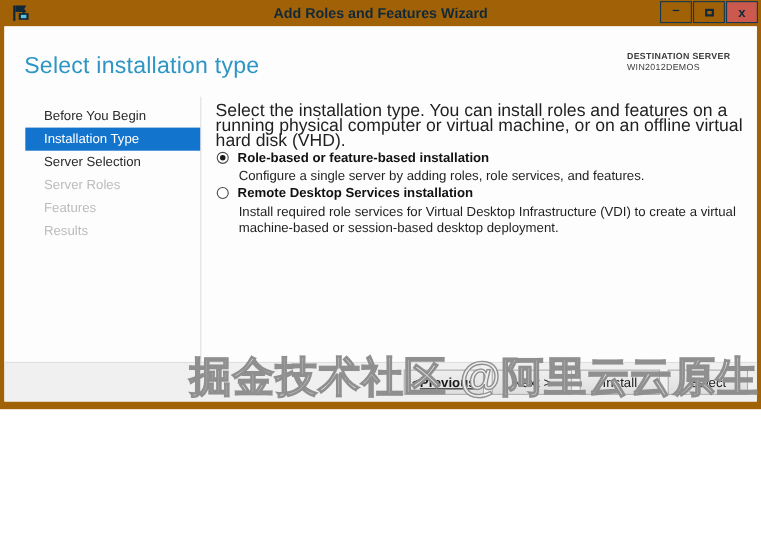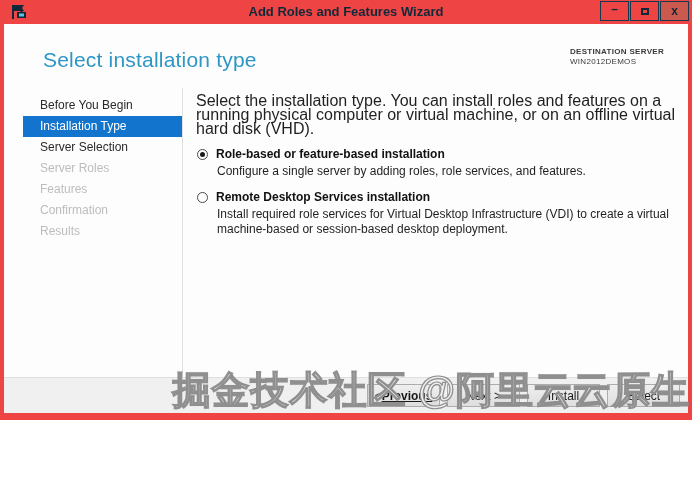--- a/index.html
+++ b/index.html
@@ -1,21 +1,21 @@
 <!DOCTYPE html>
 <html><head>
 <meta charset="utf-8">
 <style>
   * { margin:0; padding:0; box-sizing:border-box; }
   html,body { width:692px; height:490px; }
   body { font-family:"Liberation Sans", sans-serif; overflow:hidden; }
 
   .window {
-    position:relative; width:692px; height:420px;
-    background:#ef4444;
+    position:relative; width:692px; height:372px;
+    background:#a16207;
   }
 
   
   .titlebar {
     position:absolute; top:0; left:0; right:0; height:24px;
   }
   .app-icon {
     position:absolute; left:11px; top:4px; width:17px; height:16px;
   }
   .titlebar-title {
@@ -37,21 +37,21 @@
   .max-glyph { width:8px; height:7px; border:2px solid #10293A; display:inline-block; }
   .min-glyph { display:inline-block; transform:translateY(-2px); }
 
   
   .dialog {
     position:absolute; left:4px; right:4px; top:24px; bottom:7px;
     background:#FDFDFD;
   }
 
   
-  .dlg-header { position:relative; height:64px; background:#FDFDFD;margin-left:21px; }
+  .dlg-header { position:relative; height:64px; background:#FDFDFD; }
   .page-title {
     position:absolute; left:18px; top:24px;
     font-size:21px; font-weight:normal; color:#2E96C4; letter-spacing:0.2px;
   }
   .dest-block {
     position:absolute; right:24px; top:23px; text-align:left; line-height:10px;
   }
   .dest-label { font-size:8px; font-weight:bold; color:#3A3A3A; letter-spacing:0.3px; }
   .dest-server { font-size:8px; color:#3A3A3A; letter-spacing:0.3px; }
 
@@ -69,21 +69,21 @@
   .nav-item {
     height:21px; line-height:21px; padding-left:17px;
     font-size:12px; color:#2A2A2A; cursor:default; white-space:nowrap;
   }
   .nav-item.selected { background:#1374CE; color:#FFFFFF; }
   .nav-item.disabled { color:#BCBCBC; }
 
   
   .main { position:absolute; left:192px; top:6px; right:12px; }
   .intro { font-size:16px; line-height:14px; color:#1F1F1F; max-width:487px; }
-  .option { margin-top:11px; }
+  .option { }
   .option-row { display:flex; align-items:flex-start; }
   .radio {
     width:11px; height:11px; border:1px solid #4A4A4A; border-radius:50%;
     margin:2px 8px 0 1px; flex:0 0 auto; position:relative; background:#fff;
   }
   .radio.checked::after {
     content:""; position:absolute; left:2px; top:2px; width:5px; height:5px;
     border-radius:50%; background:#1A1A1A;
   }
   .option-label { font-size:12px; font-weight:bold; color:#111111; line-height:15px; }
@@ -156,21 +156,20 @@
 
     <div class="dlg-content">
       <div class="nav-divider"></div>
 
       <div class="sidebar">
         <div class="nav-item">Before You Begin</div>
         <div class="nav-item selected">Installation Type</div>
         <div class="nav-item">Server Selection</div>
         <div class="nav-item disabled">Server Roles</div>
         <div class="nav-item disabled">Features</div>
-        <div class="nav-item disabled">Confirmation</div>
         <div class="nav-item disabled">Results</div>
       </div>
 
       <div class="main">
         <div class="intro">Select the installation type. You can install roles and features on a running physical computer or virtual machine, or on an offline virtual hard disk (VHD).</div>
 
         <div class="option">
           <div class="option-row">
             <span class="radio checked"></span>
             <span class="option-label">Role-based or feature-based installation</span>

